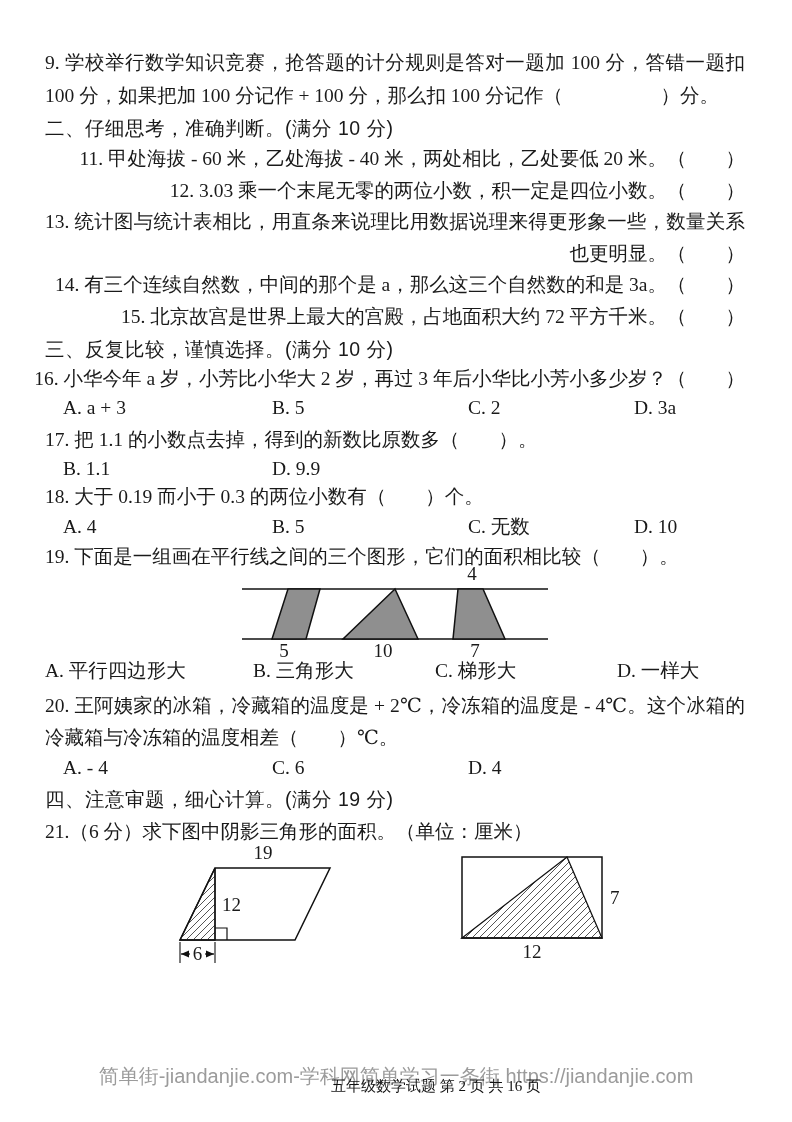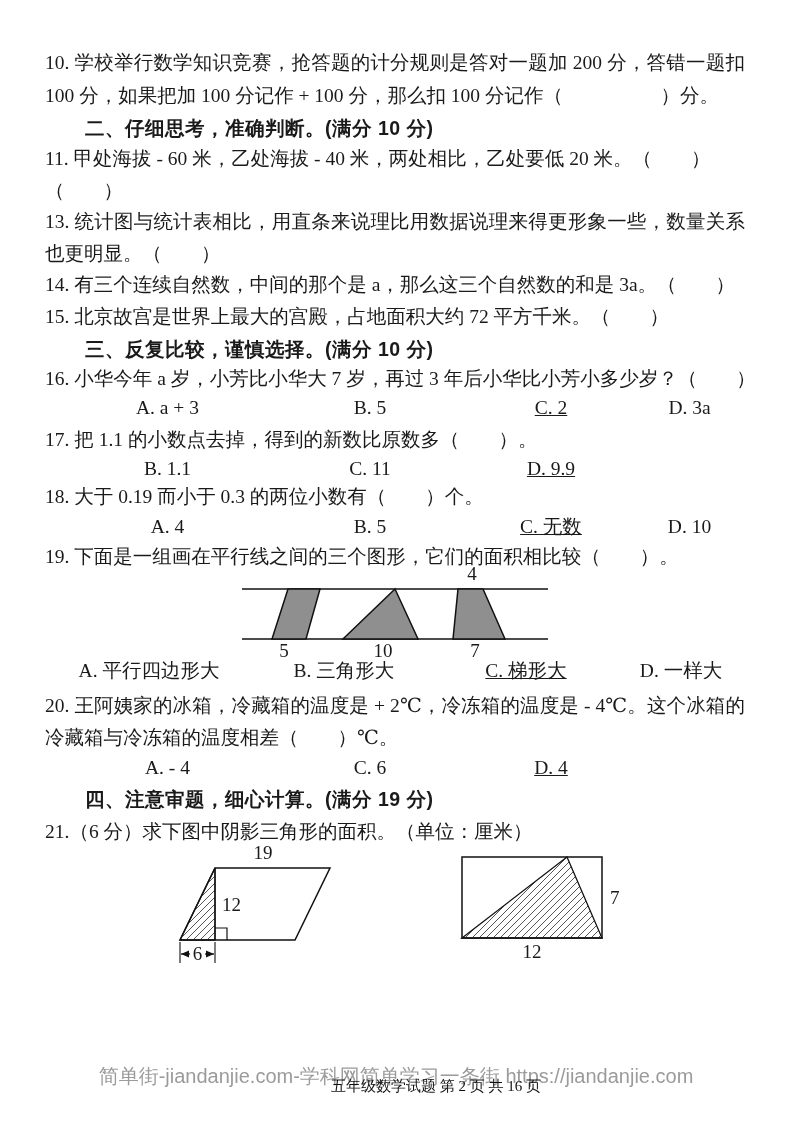--- a/index.html
+++ b/index.html
@@ -10,29 +10,29 @@
     position: relative;
     overflow: hidden;
     font-family: "Liberation Serif", "DejaVu Serif", serif;
     color: #1a1a1a;
   }
   .ln {
     position: absolute; left: 45px; width: 700px;
     font-size: 19.5px; line-height: 24px; white-space: nowrap;
   }
   .fill { white-space: normal; text-align: justify; text-align-last: justify; height: 24px; overflow: hidden; }
-  .judge { display: flex; justify-content: flex-start; white-space: nowrap; }
+  .judge { display: flex; justify-content: flex-end; white-space: nowrap; }
   .heading {
     font-family: "Liberation Sans", "DejaVu Sans", sans-serif;
-    font-weight: bold; font-size: 19.5px; letter-spacing: 0.5px; margin-left: 40px;
+    font-weight: normal; font-size: 19.5px; letter-spacing: 0.5px;
   }
-  .opts { display: flex; padding-left: 18px; text-align: center; }
+  .opts { display: flex; padding-left: 18px; }
   .opts > span:nth-child(1) { width: 209px; }
   .opts > span:nth-child(2) { width: 196px; }
-  .opts > span:nth-child(3) { width: 166px; text-decoration: underline; }
+  .opts > span:nth-child(3) { width: 166px; }
   .opts > span:nth-child(4) { flex: 1; }
   .opts.wide { padding-left: 0; }
   .opts.wide > span:nth-child(1) { width: 208px; }
   .opts.wide > span:nth-child(2) { width: 182px; }
   .opts.wide > span:nth-child(3) { width: 182px; }
   .figure { position: absolute; }
   svg text {
     font-family: "Liberation Serif", "DejaVu Serif", serif;
     font-size: 19px; fill: #1a1a1a;
   }
@@ -43,63 +43,63 @@
     font-size: 20px; color: #9b9b9b; white-space: nowrap;
   }
   .pageinfo {
     position: absolute; top: 1077px; left: 40px; width: 792px;
     text-align: center; font-size: 15px; color: #111111; white-space: nowrap;
   }
 </style>
 </head>
 <body>
 
-<div class="ln fill" style="top:51px">10. 学校举行数学知识竞赛，抢答题的计分规则是答对一题加 200 分，答错一题扣</div>
+<div class="ln fill" style="top:51px">9. 学校举行数学知识竞赛，抢答题的计分规则是答对一题加 100 分，答错一题扣</div>
 <div class="ln" style="top:84px">100 分，如果把加 100 分记作 + 100 分，那么扣 100 分记作（　　　　　）分。</div>
 
 <div class="ln heading" style="top:116px">二、仔细思考，准确判断。(满分 10 分)</div>
 
 <div class="ln judge" style="top:147px">
   <span>11. 甲处海拔 - 60 米，乙处海拔 - 40 米，两处相比，乙处要低 20 米。</span>
   <span>（　　）</span>
 </div>
 <div class="ln judge" style="top:179px">
+  <span>12. 3.03 乘一个末尾无零的两位小数，积一定是四位小数。</span>
   <span>（　　）</span>
 </div>
 <div class="ln fill" style="top:210px">13. 统计图与统计表相比，用直条来说理比用数据说理来得更形象一些，数量关系</div>
 <div class="ln judge" style="top:242px">
   <span>也更明显。</span>
   <span>（　　）</span>
 </div>
 <div class="ln judge" style="top:273px">
   <span>14. 有三个连续自然数，中间的那个是 a，那么这三个自然数的和是 3a。</span>
   <span>（　　）</span>
 </div>
 <div class="ln judge" style="top:305px">
   <span>15. 北京故宫是世界上最大的宫殿，占地面积大约 72 平方千米。</span>
   <span>（　　）</span>
 </div>
 
 <div class="ln heading" style="top:337px">三、反复比较，谨慎选择。(满分 10 分)</div>
 
 <div class="ln judge" style="top:367px">
-  <span>16. 小华今年 a 岁，小芳比小华大 7 岁，再过 3 年后小华比小芳小多少岁？</span>
+  <span>16. 小华今年 a 岁，小芳比小华大 2 岁，再过 3 年后小华比小芳小多少岁？</span>
   <span>（　　）</span>
 </div>
 <div class="ln opts" style="top:396px">
   <span>A. a + 3</span>
   <span>B. 5</span>
   <span>C. 2</span>
   <span>D. 3a</span>
 </div>
 
 <div class="ln" style="top:428px">17. 把 1.1 的小数点去掉，得到的新数比原数多（　　）。</div>
 <div class="ln opts" style="top:457px">
   <span>B. 1.1</span>
-  <span>C. 11</span>
   <span>D. 9.9</span>
 </div>
 
 <div class="ln" style="top:485px">18. 大于 0.19 而小于 0.3 的两位小数有（　　）个。</div>
 <div class="ln opts" style="top:515px">
   <span>A. 4</span>
   <span>B. 5</span>
   <span>C. 无数</span>
   <span>D. 10</span>
 </div>

